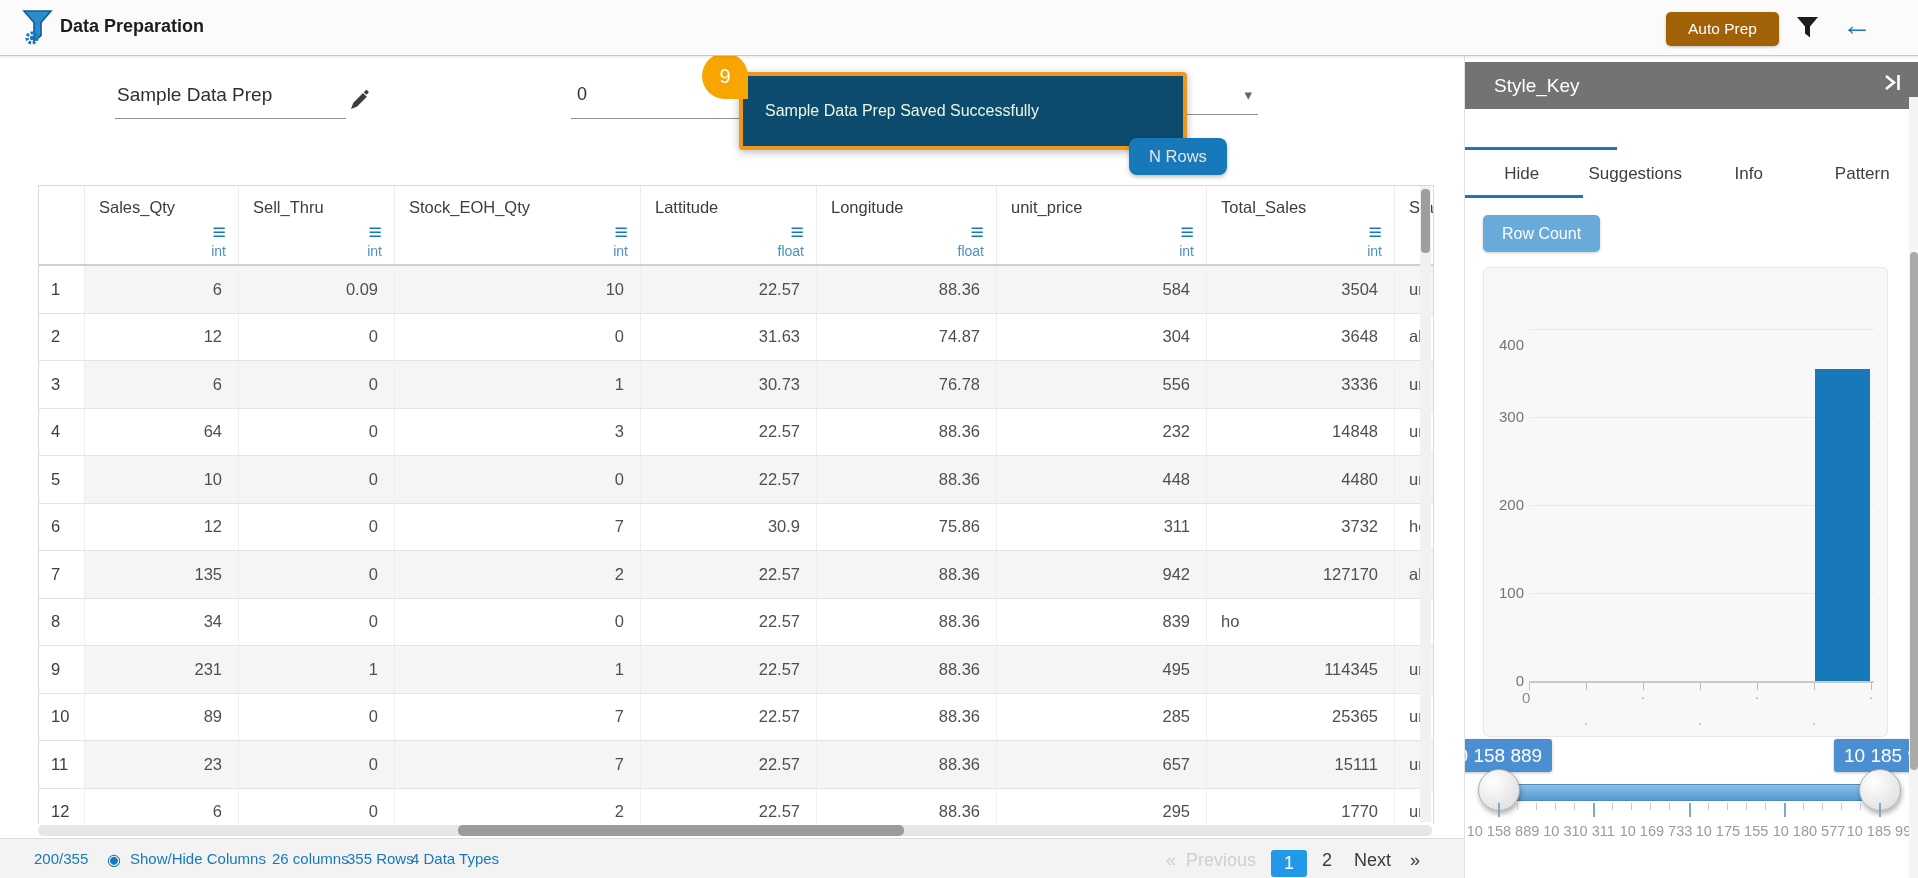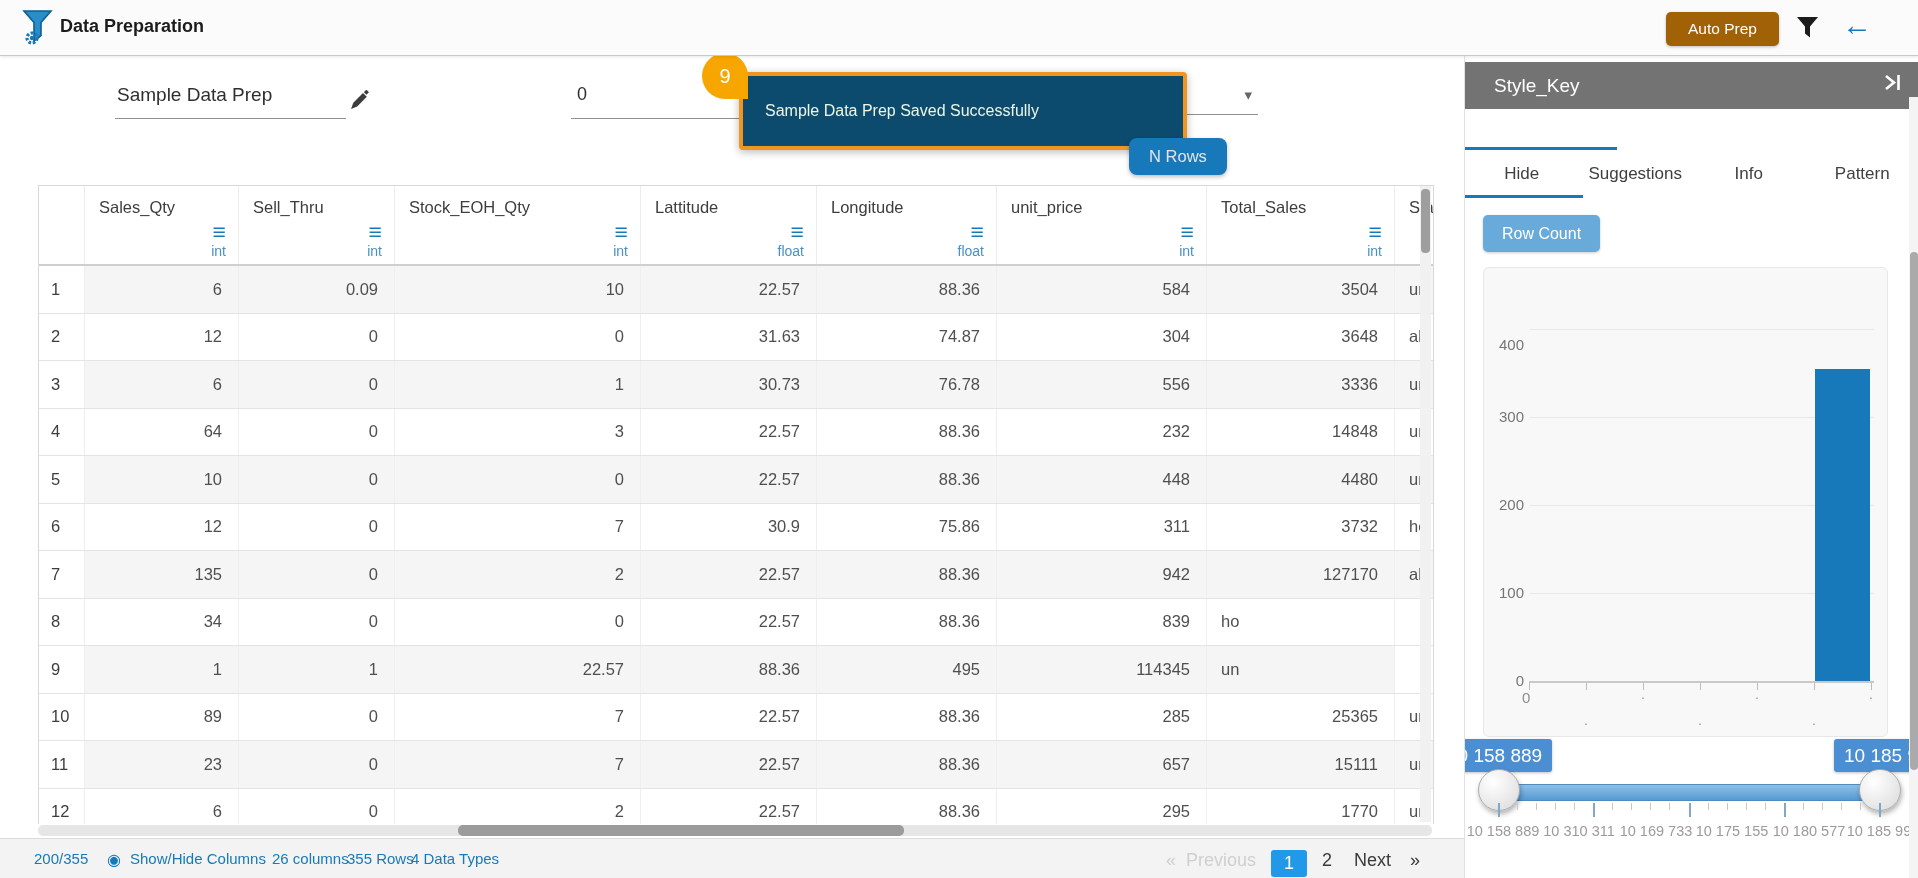--- a/index.html
+++ b/index.html
@@ -310,20 +310,21 @@
           <div class="td data">34</div>
           <div class="td data">0</div>
           <div class="td data">0</div>
           <div class="td data">22.57</div>
           <div class="td data">88.36</div>
           <div class="td data">839</div>
           <div class="td data left">ho</div>
         </div>
         <div class="tr stripe">
           <div class="td rownum">9</div>
+          <div class="td data">231</div>
           <div class="td data">1</div>
           <div class="td data">1</div>
           <div class="td data">22.57</div>
           <div class="td data">88.36</div>
           <div class="td data">495</div>
           <div class="td data">114345</div>
           <div class="td data left">un</div>
         </div>
         <div class="tr">
           <div class="td rownum">10</div>

